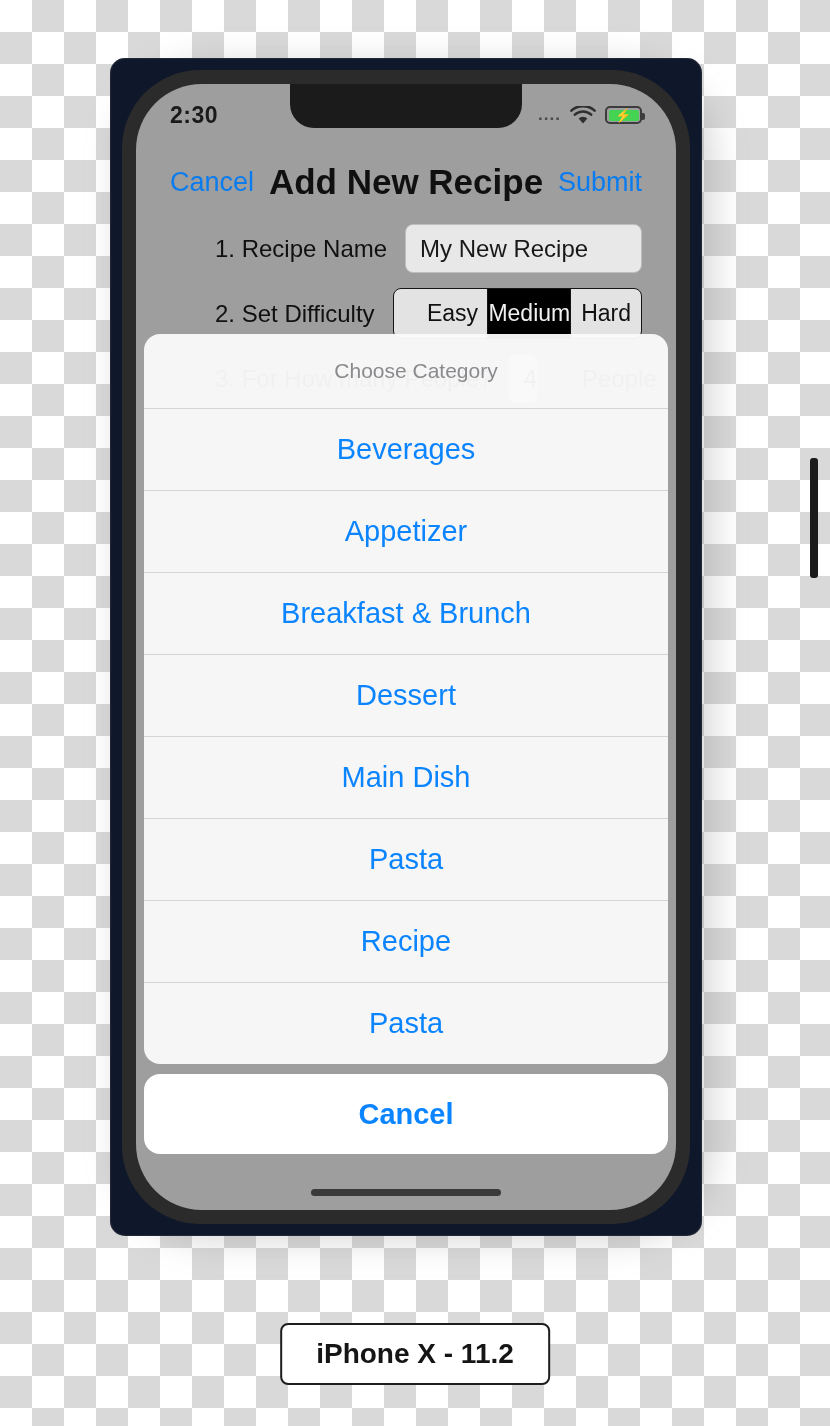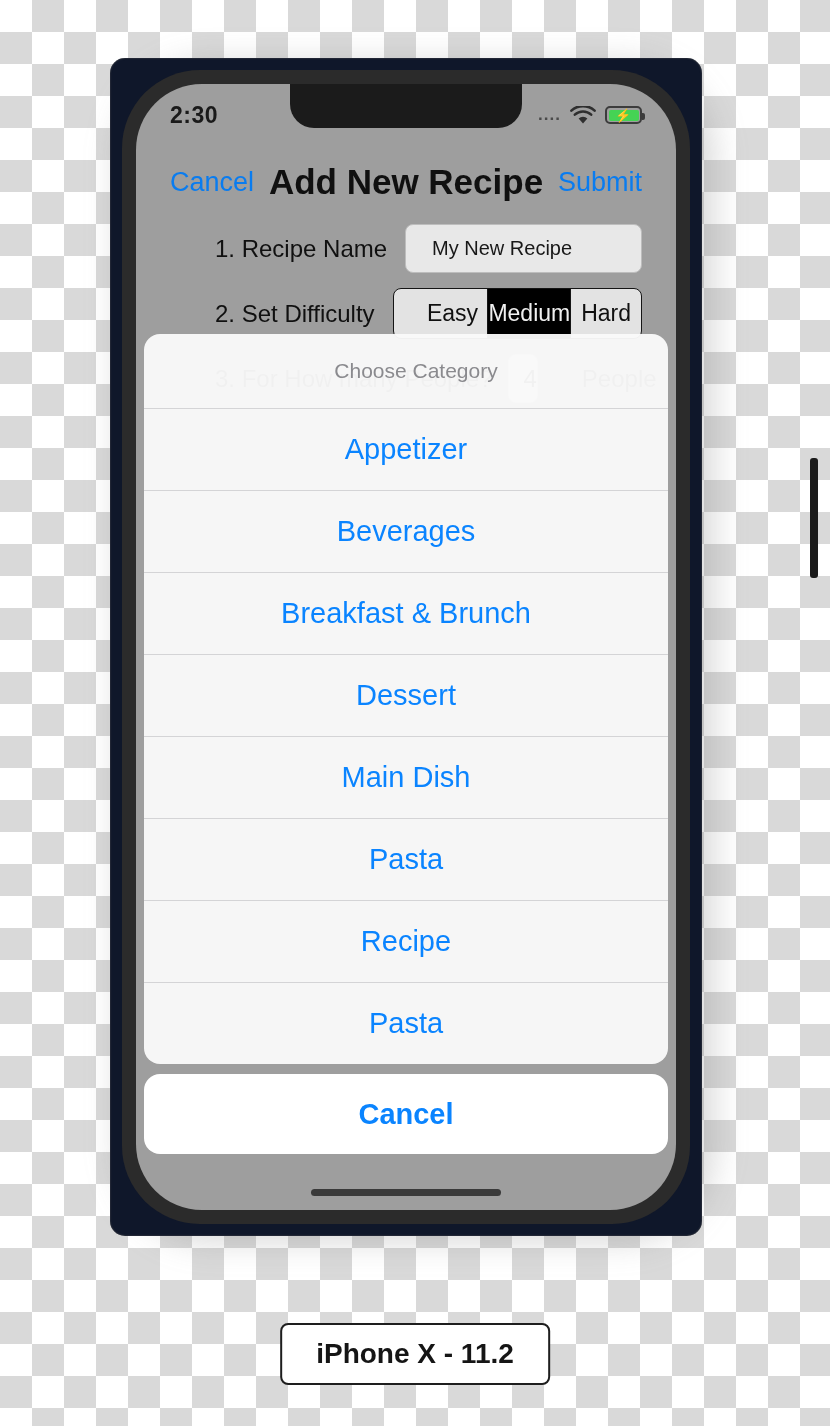--- a/index.html
+++ b/index.html
@@ -198,23 +198,23 @@
   }
   .text-field {
     flex: 1;
     margin-left: 18px;
     height: 49px;
     background: #f7f7f7;
     border: 1px solid #c9c9c9;
     border-radius: 8px;
     display: flex;
     align-items: center;
-    padding-left: 26px;
-    box-sizing: border-box;
-    font-size: 20px;
+    padding-left: 14px;
+    box-sizing: border-box;
+    font-size: 24px;
     color: #1a1a1a;
   }
   .segmented {
     flex: 1;
     margin-left: 18px;
     height: 49px;
     border: 1.5px solid #171717;
     border-radius: 8px;
     display: flex;
     overflow: hidden;
@@ -393,22 +393,22 @@
         <div class="num-field">4</div>
         <div class="people-suffix">People</div>
       </div>
     </div>
 
     <div class="dim"></div>
 
     <div class="sheet-wrap">
       <div class="sheet">
         <div class="sheet-title">Choose Category</div>
+        <div class="sheet-item">Beverages</div>
         <div class="sheet-item">Appetizer</div>
-        <div class="sheet-item">Beverages</div>
         <div class="sheet-item">Breakfast &amp; Brunch</div>
         <div class="sheet-item">Dessert</div>
         <div class="sheet-item">Main Dish</div>
         <div class="sheet-item">Pasta</div>
         <div class="sheet-item">Recipe</div>
         <div class="sheet-item">Pasta</div>
       </div>
       <div class="sheet-cancel">Cancel</div>
     </div>
 

